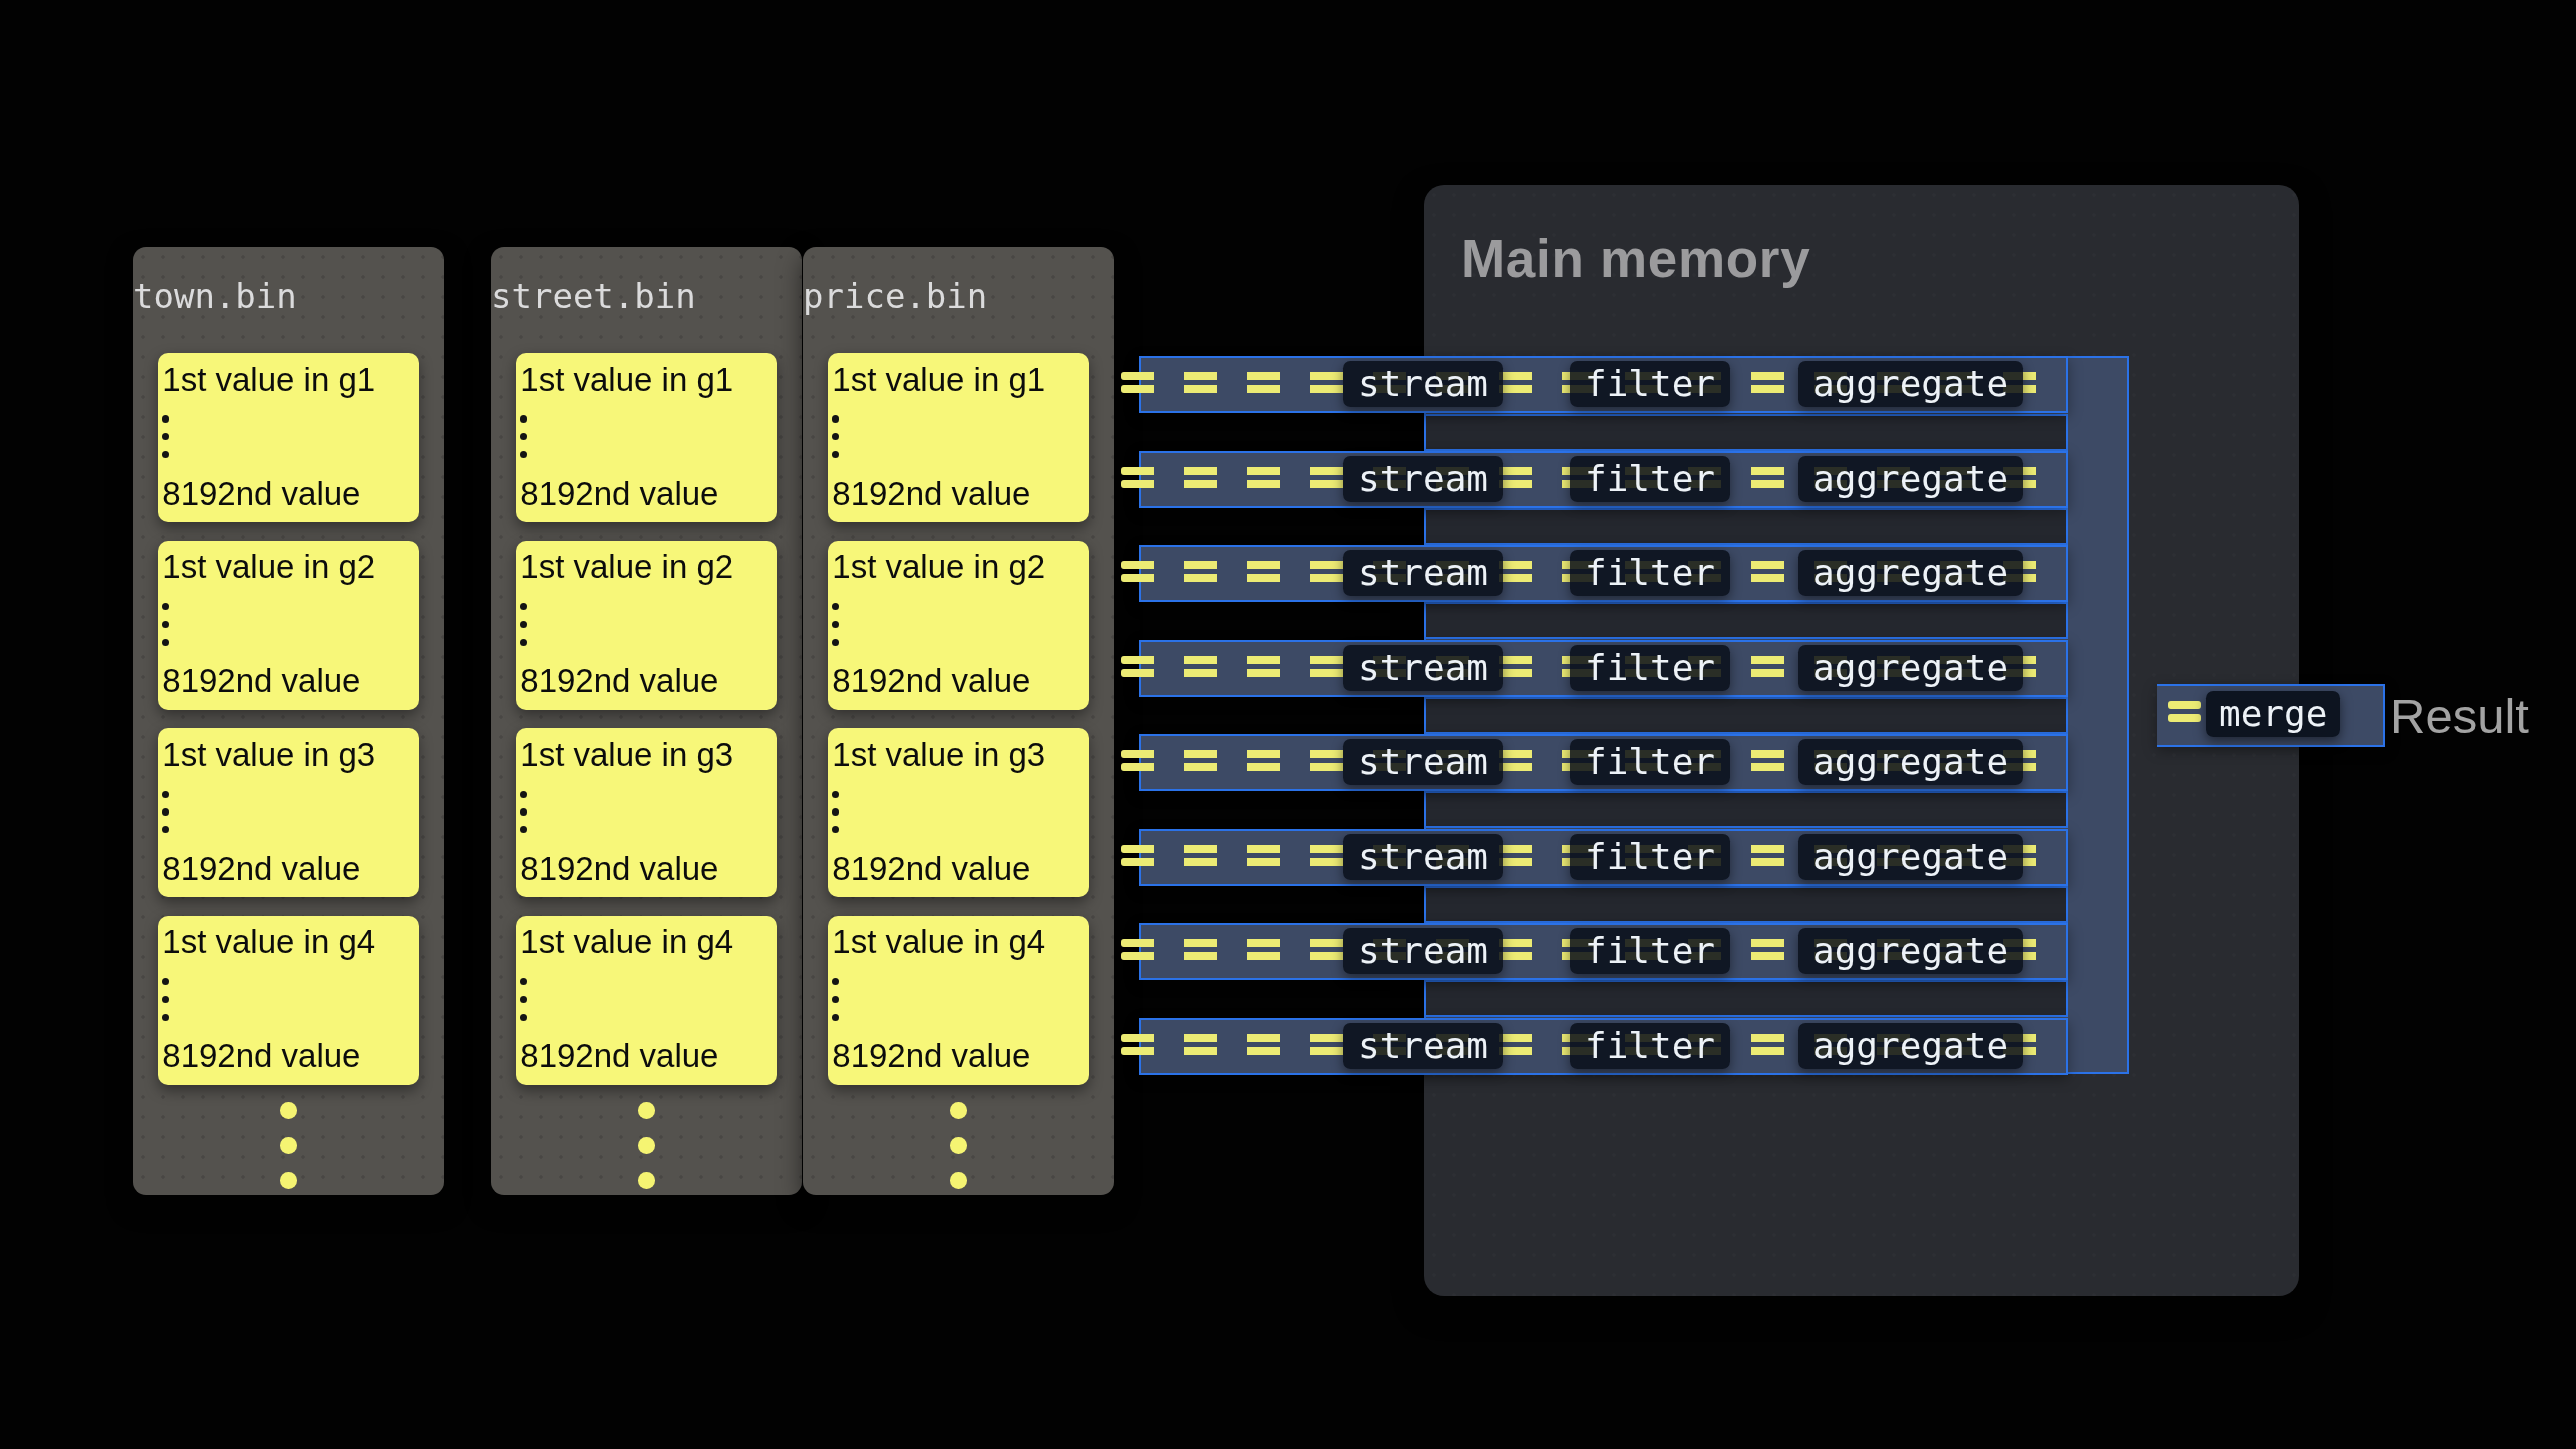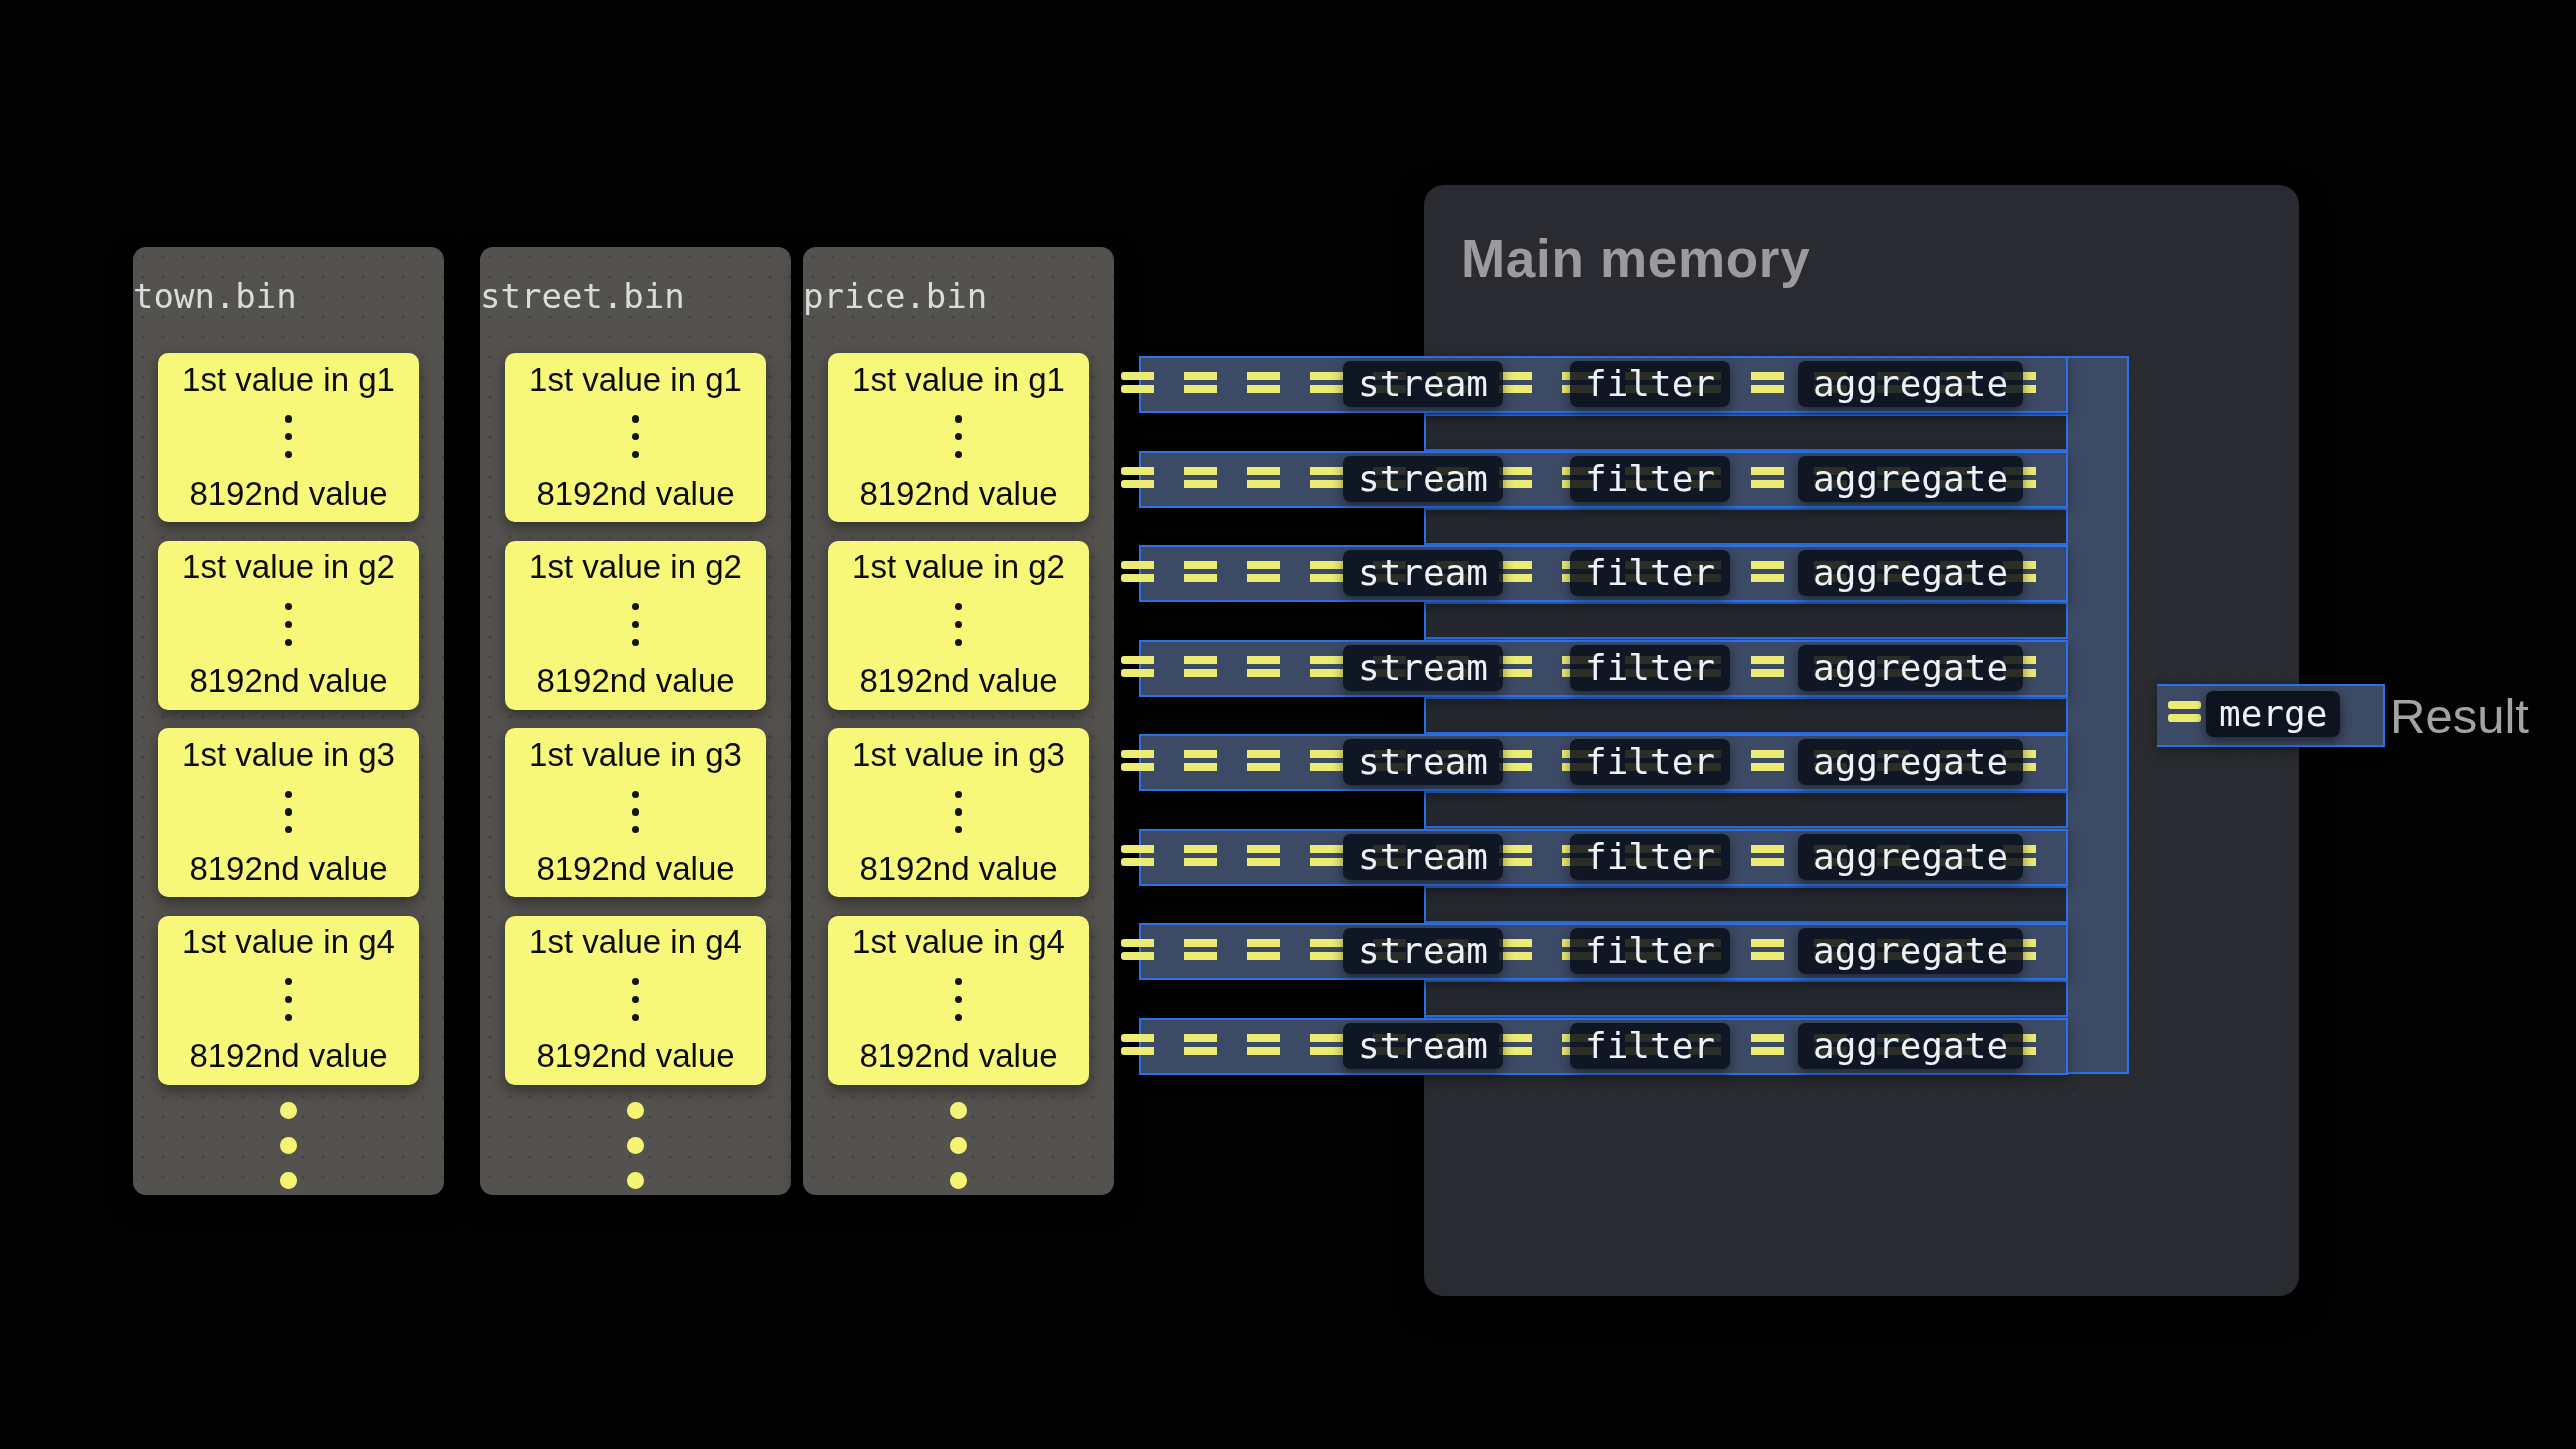--- a/index.html
+++ b/index.html
@@ -12,21 +12,21 @@
            background-image:radial-gradient(circle,rgba(0,0,0,0.13) 1.4px,transparent 2.1px);
            background-size:20px 20px;
            box-shadow:0 10px 24px rgba(0,0,0,0.55);}
   .filecol .fname{display:block;text-align:left;padding-top:29px;
            font-family:"DejaVu Sans Mono","Liberation Mono",monospace;
            font-size:34px;color:#dbdbdc;}
   .groups{position:absolute;top:106px;left:25px;right:25px;
            display:flex;flex-direction:column;gap:18.6px;}
   .group{height:169px;background:#f7f779;border-radius:10px;
            box-shadow:0 5.7px 14.3px rgba(0,0,0,0.40);
-           display:flex;flex-direction:column;align-items:center;justify-content:space-between;
+           display:flex;flex-direction:column;align-items:flex-start;justify-content:space-between;
            padding:8.6px 4.3px 10px 4.3px;box-sizing:border-box;
            font-size:33px;font-weight:500;color:#0c0c0c;line-height:1.1;}
   .vdots{display:flex;flex-direction:column;gap:10.7px;}
   .vdots i{width:7.2px;height:7.2px;border-radius:50%;background:#141414;}
   .bigdots{position:absolute;top:855px;left:0;right:0;
            display:flex;flex-direction:column;align-items:center;gap:18.6px;}
   .bigdots i{width:16.5px;height:16.5px;border-radius:50%;background:#f5f472;}
 
   
   .mempanel{position:absolute;left:1424px;top:185px;width:875px;height:1111px;
@@ -113,21 +113,21 @@
         <span>8192nd value</span>
       </div>
     </div>
     <div class="bigdots">
         <i></i>
         <i></i>
         <i></i>
       </div>
   </div>
 
-  <div class="filecol" style="left:480px">
+  <div class="filecol" style="left:491px">
     <span class="fname">street.bin</span>
     <div class="groups">
       <div class="group">
         <span>1st value in g1</span>
         <span class="vdots">
             <i></i>
             <i></i>
             <i></i>
           </span>
         <span>8192nd value</span>

